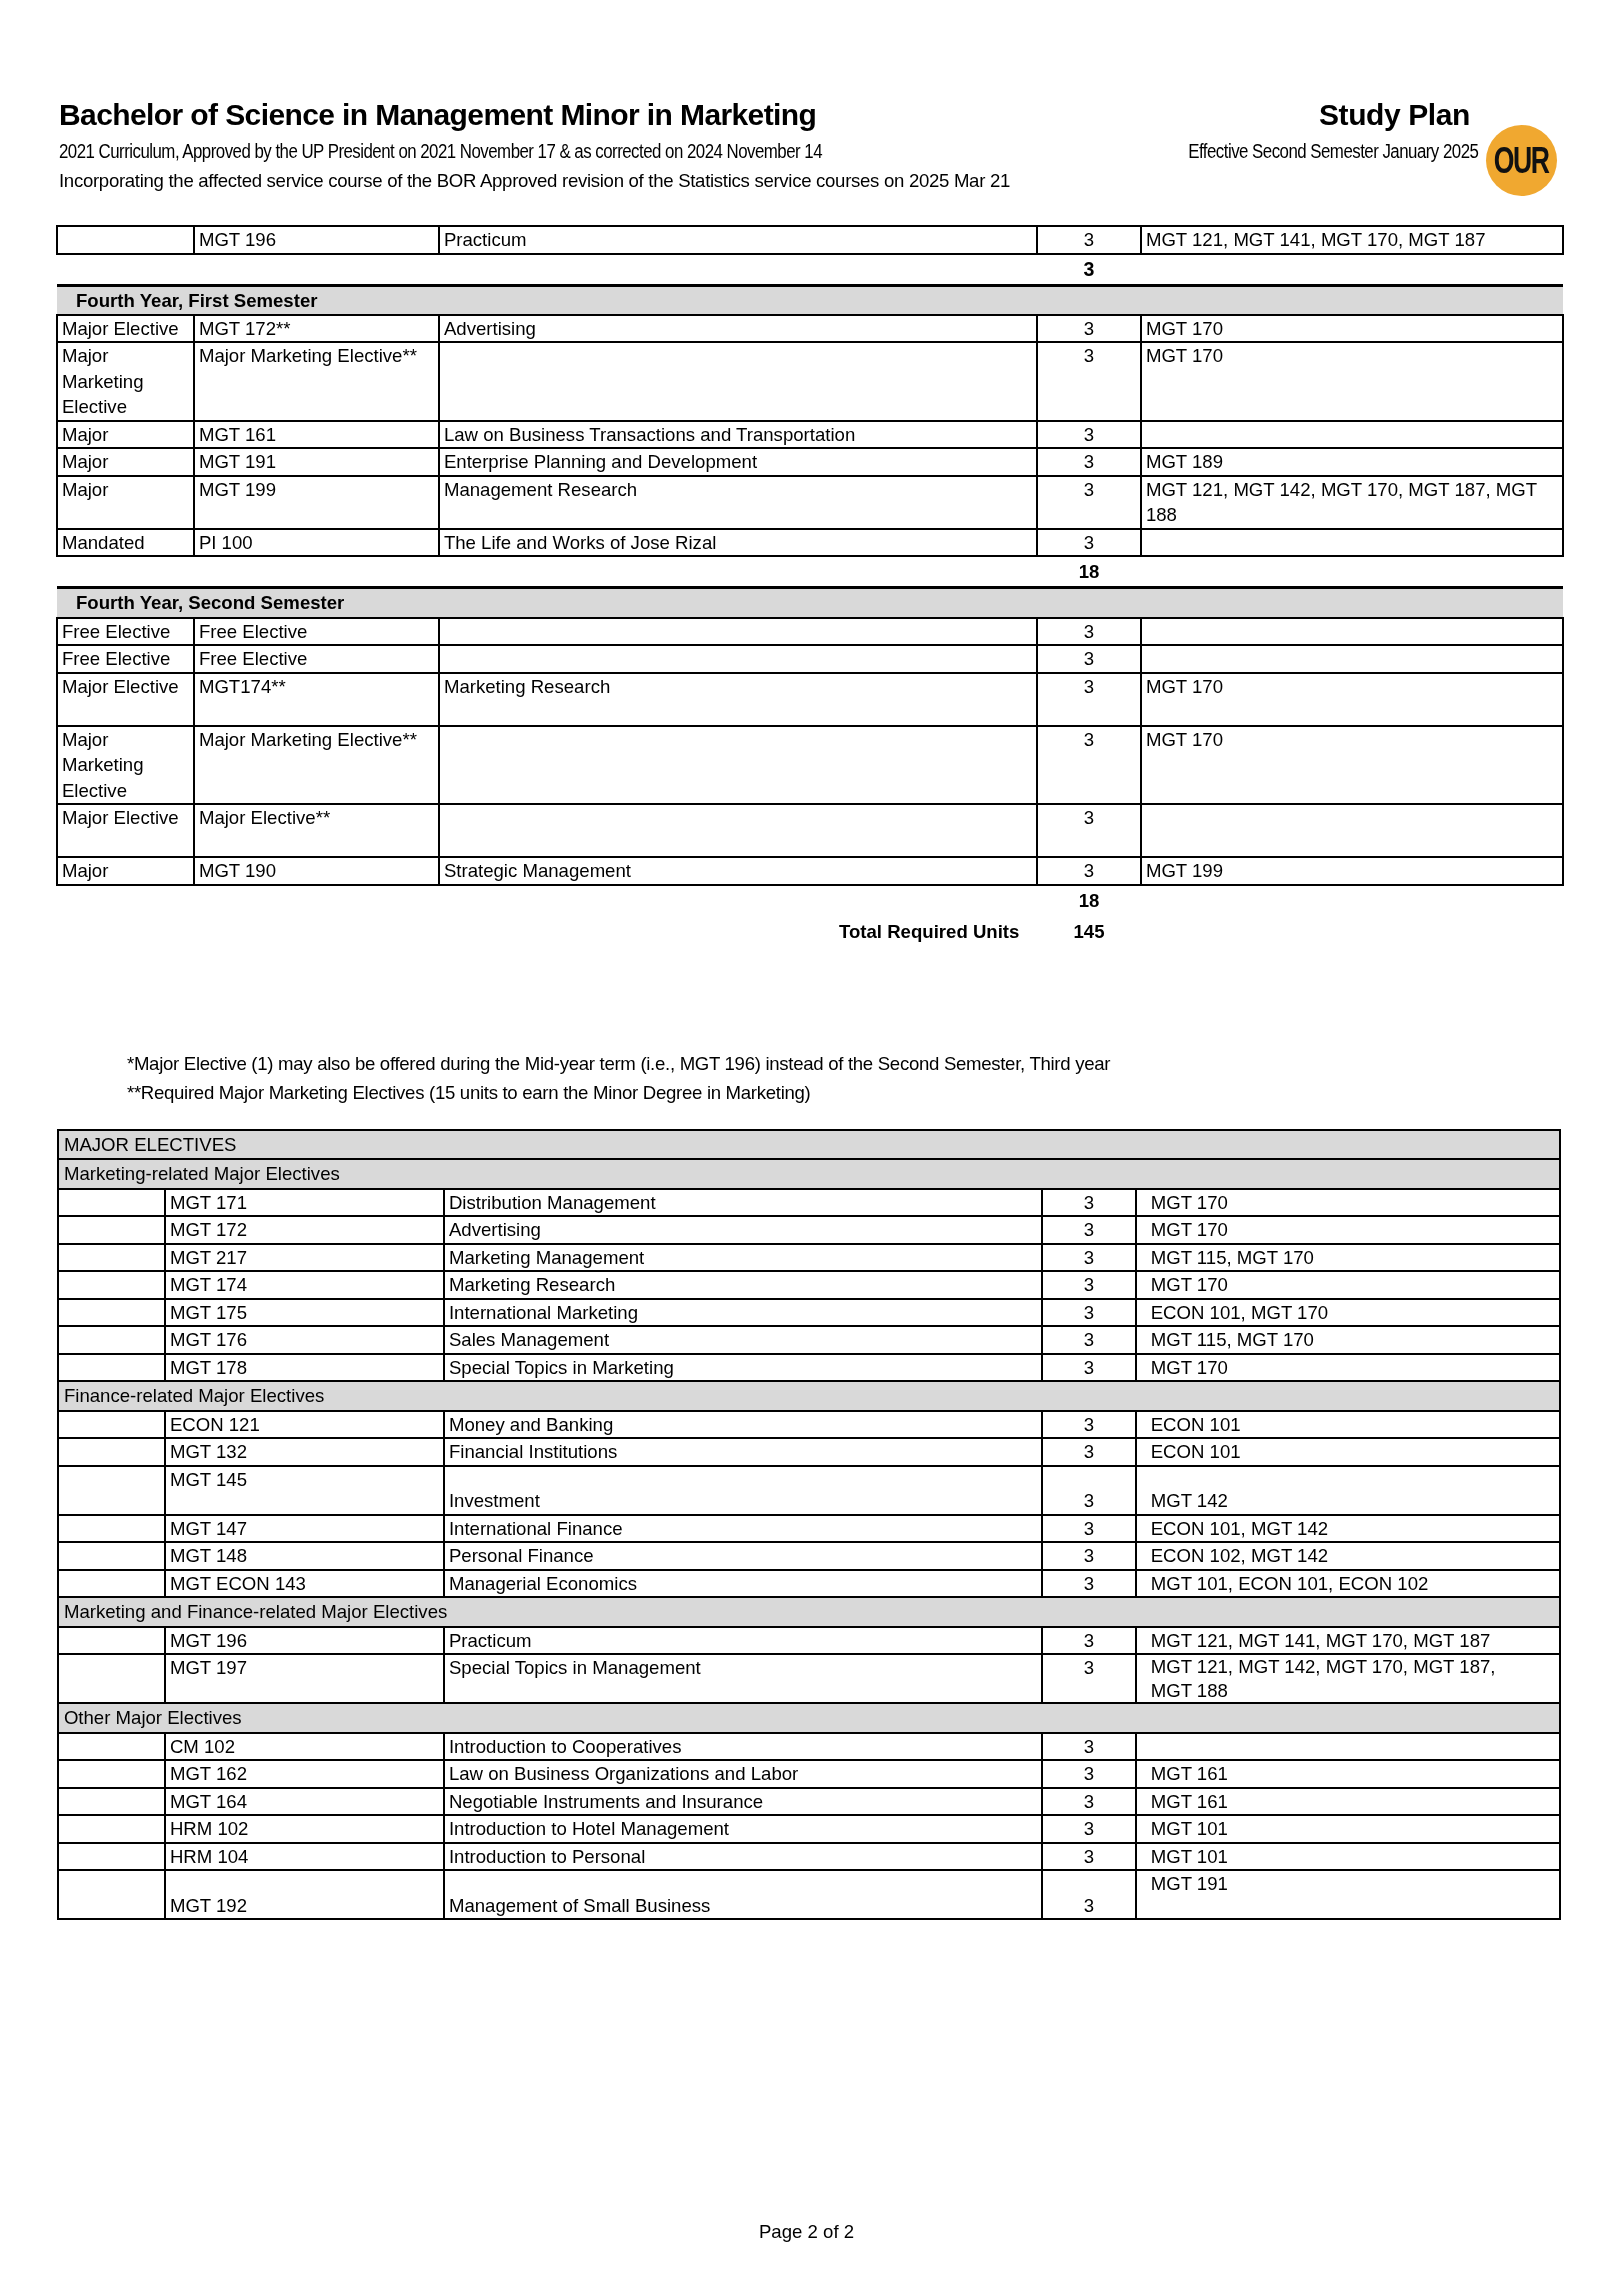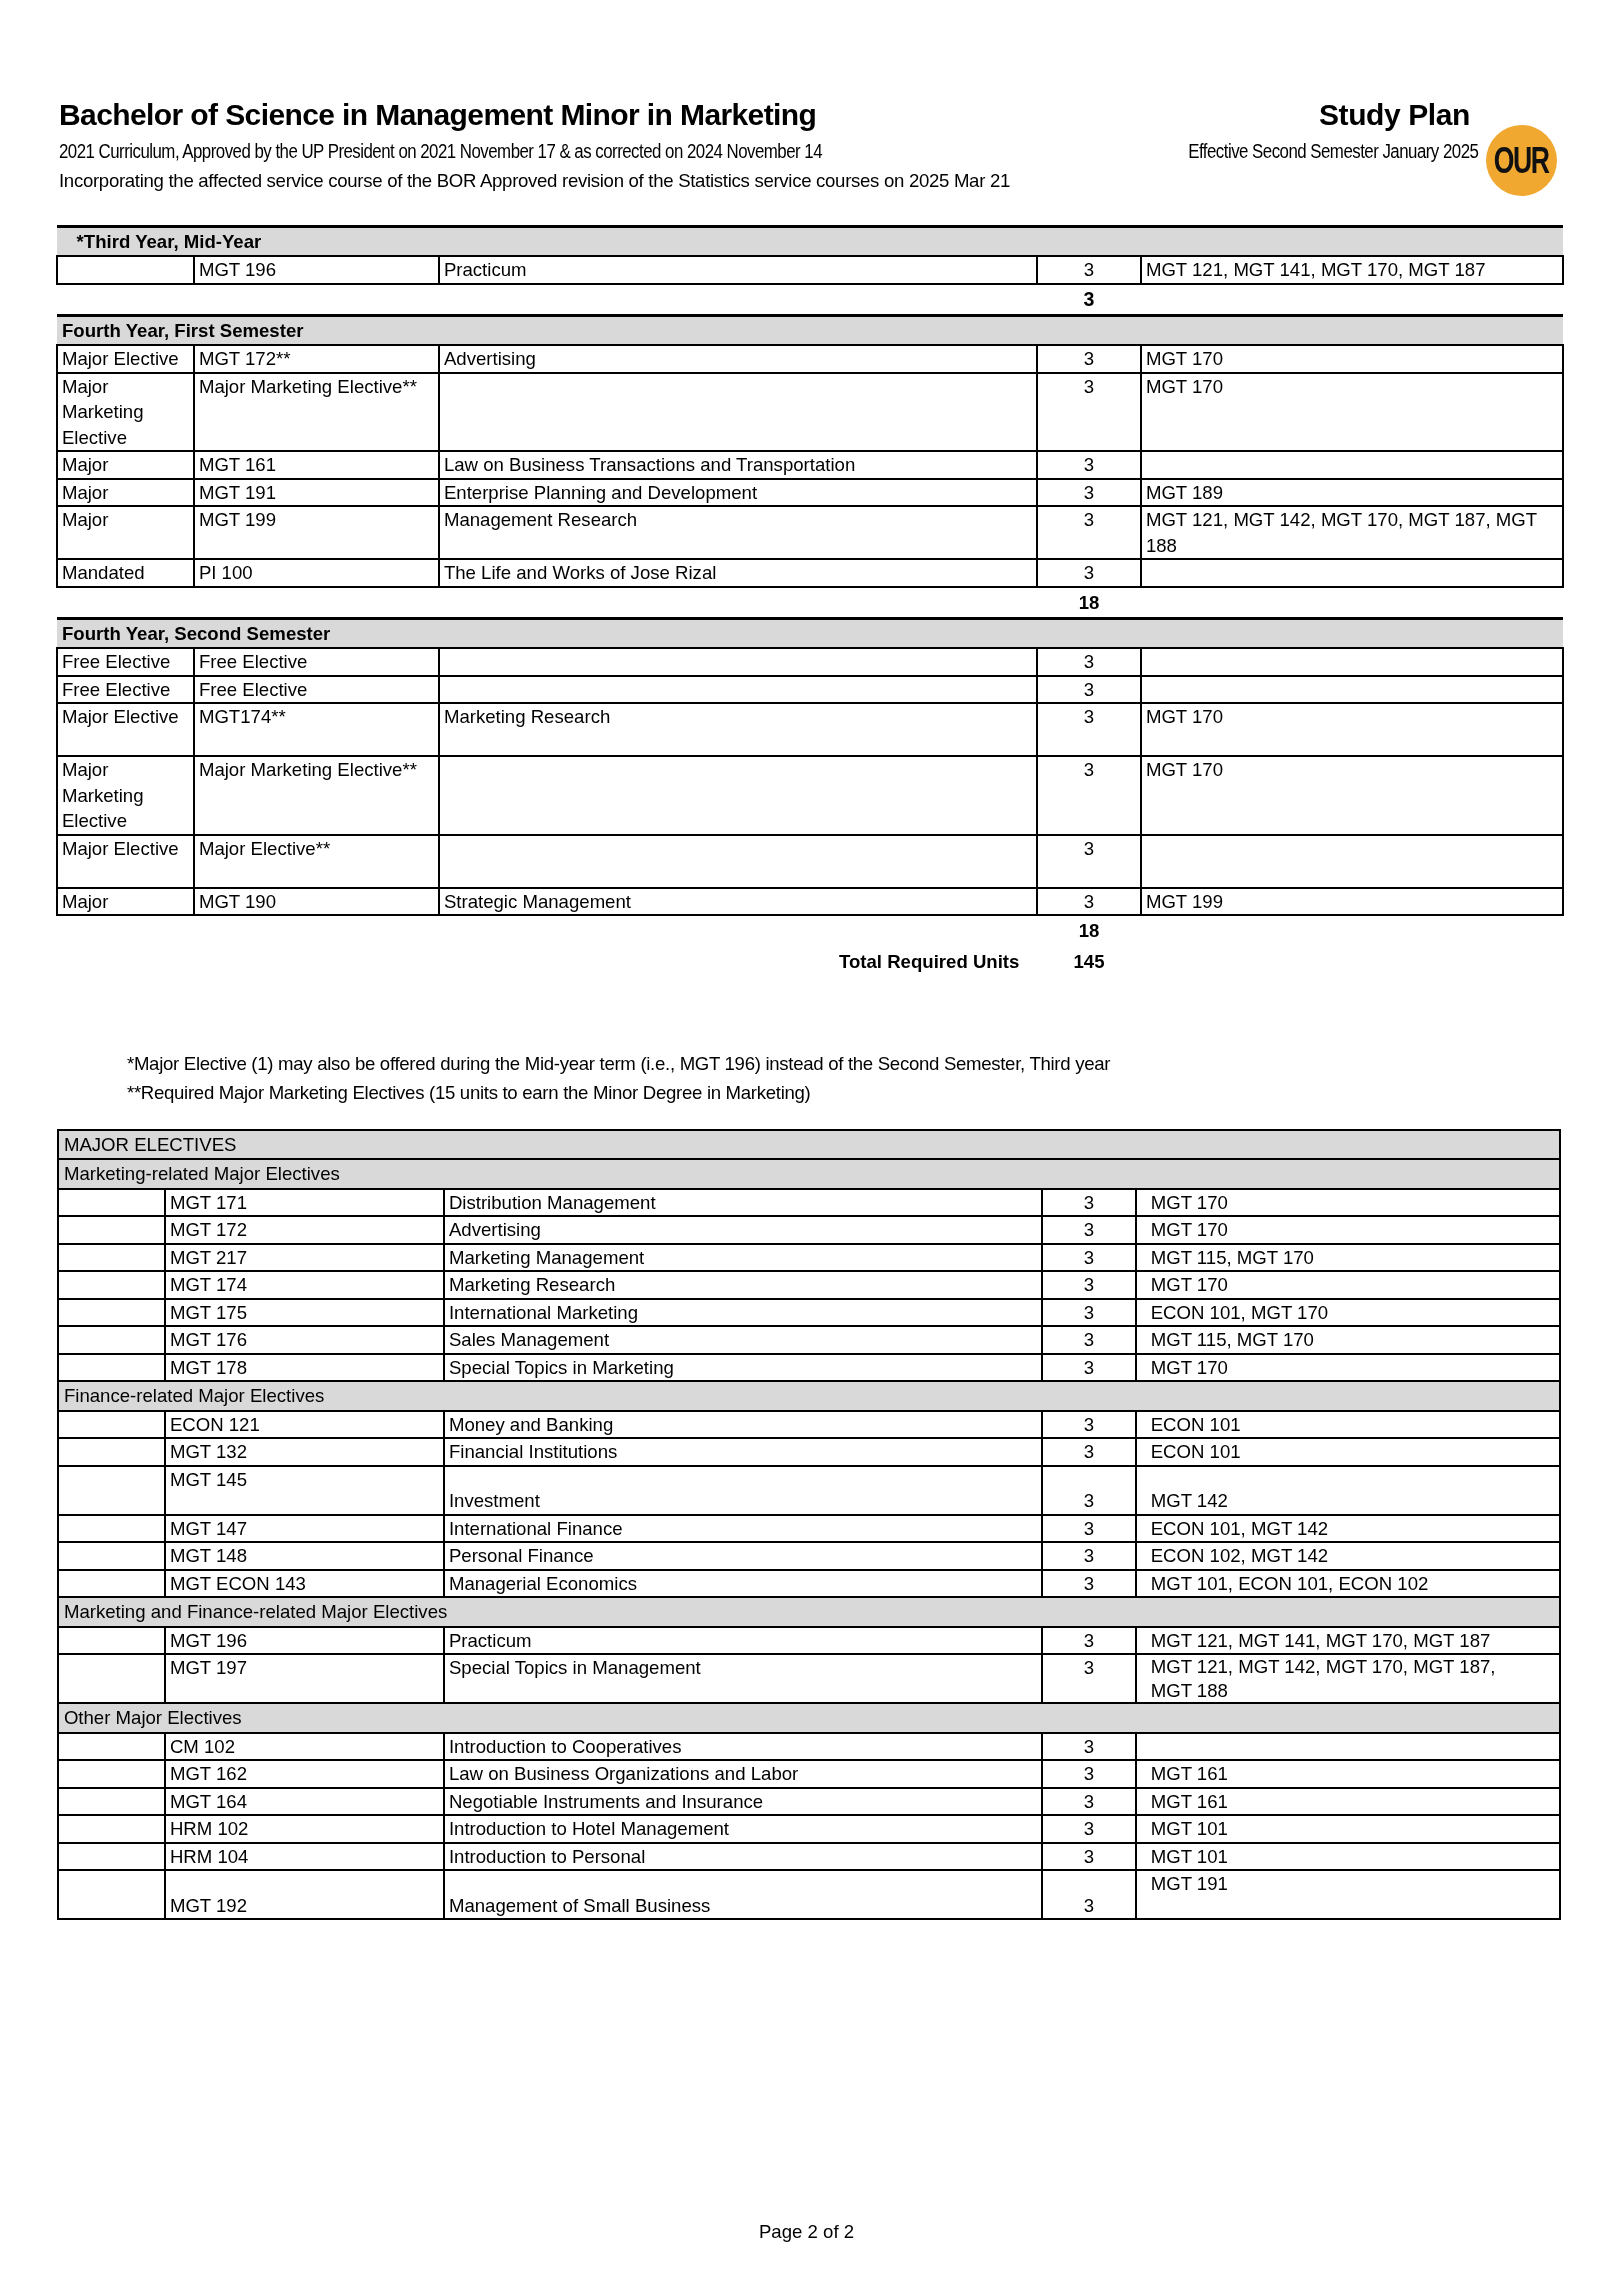--- a/index.html
+++ b/index.html
@@ -39,21 +39,21 @@
     }
 
     table { border-collapse: collapse; table-layout: fixed; position: absolute; }
     td { font-size: 18.6px; padding: 0 3.9px; vertical-align: top; line-height: 25.5px; }
 
     
     .plan { left: 56px; top: 225px; width: 1506px; }
     .plan td.c { border: 2.9px solid #000; }
     .plan tr.sec td {
       background: #d9d9d9; font-weight: bold; border-top: 3.9px solid #000;
-      border-left: 0; border-right: 0; height: 27.4px; line-height: 27.4px; padding-left: 5px;
+      border-left: 0; border-right: 0; height: 27.4px; line-height: 27.4px; padding-left: 19px;
     }
     .plan tr.sec td.indent { padding-left: 19.6px; }
     .plan tr.sub td {
       text-align: center; font-weight: bold; border: 0; height: 29px; line-height: 29px;
     }
     .plan tr.sub td.total { font-size: 19.6px; }
     .plan tr.total-line td { border-top: 2.9px solid #000; }
     .plan tr.grand td { border: 0; font-weight: bold; height: 33px; line-height: 33px; }
     td.units { text-align: center; }
     .plan tr.r1 td.c { height: 25.5px; }
@@ -97,23 +97,20 @@
 <table class="plan">
   <colgroup>
     <col style="width:137px">
       <col style="width:245px">
       <col style="width:598px">
       <col style="width:104px">
       <col style="width:422px">
   </colgroup>
   <tbody>
 
-    <tr class="sec">
-      <td colspan="5" class="indent">*Third Year, Mid-Year</td>
-    </tr>
     <tr class="r1">
       <td class="c"></td>
       <td class="c">MGT 196</td>
       <td class="c">Practicum</td>
       <td class="c units">3</td>
       <td class="c">MGT 121, MGT 141, MGT 170, MGT 187</td>
     </tr>
     <tr class="sub">
       <td></td>
         <td></td>

